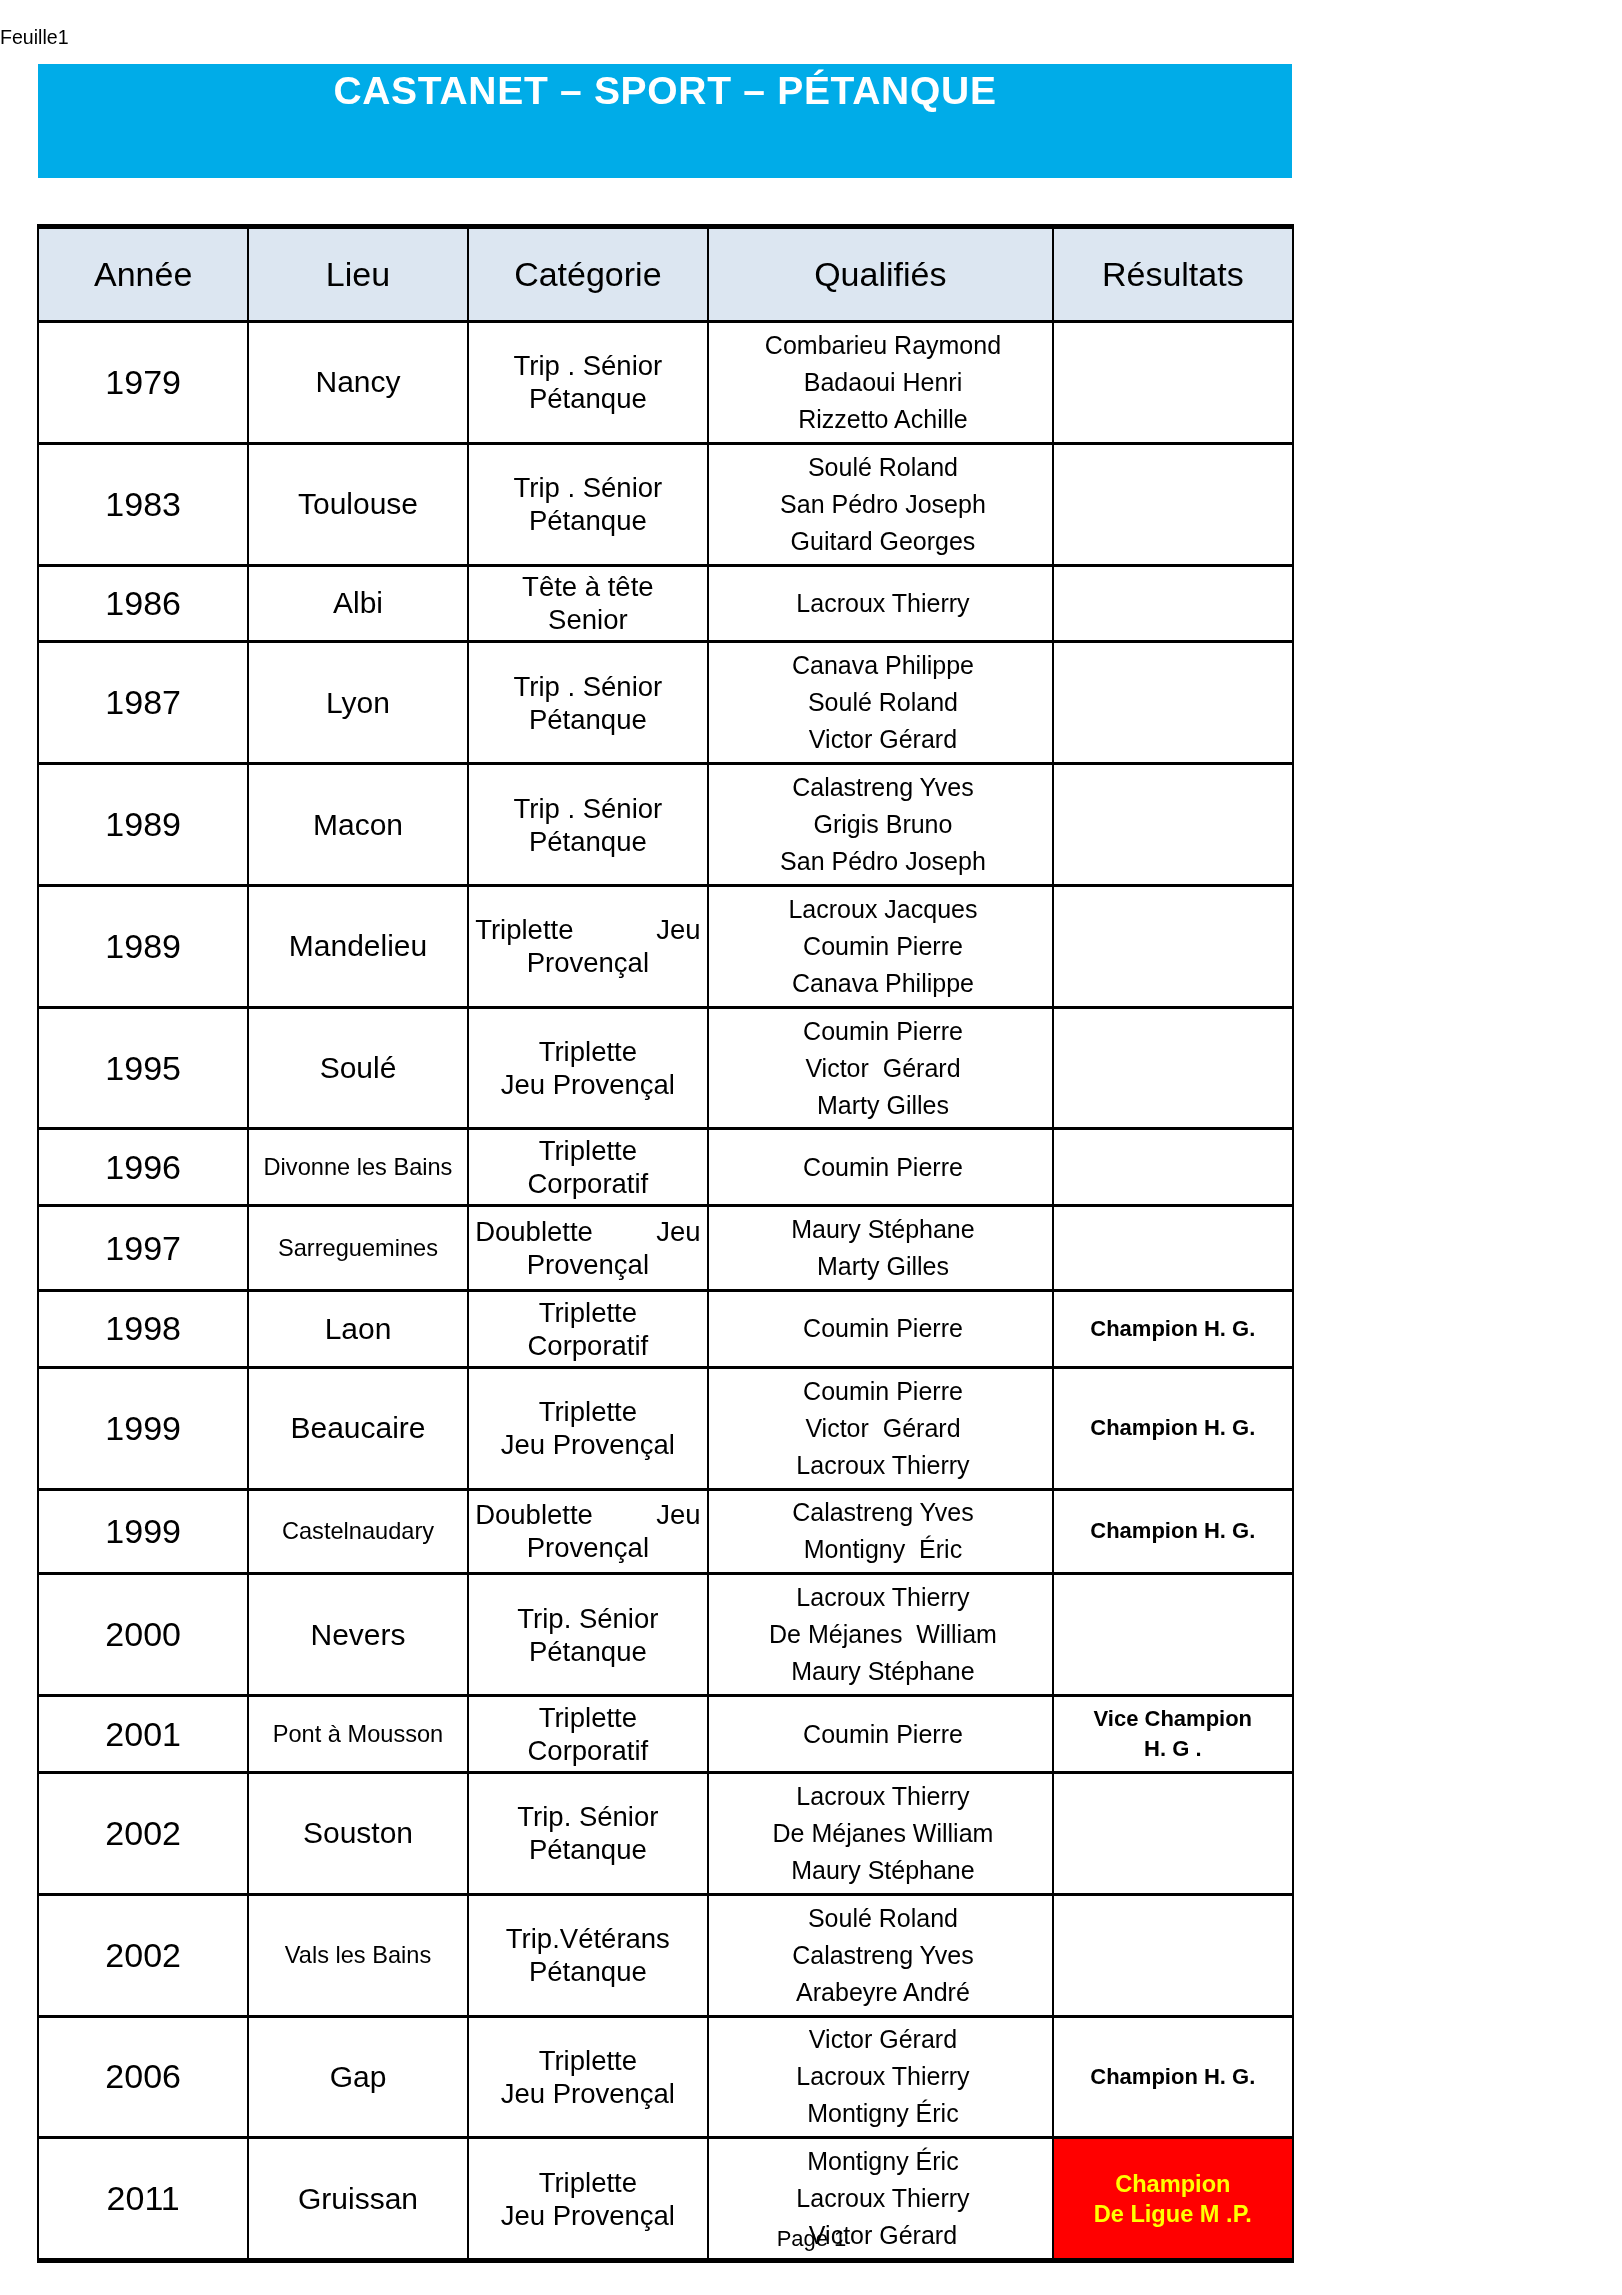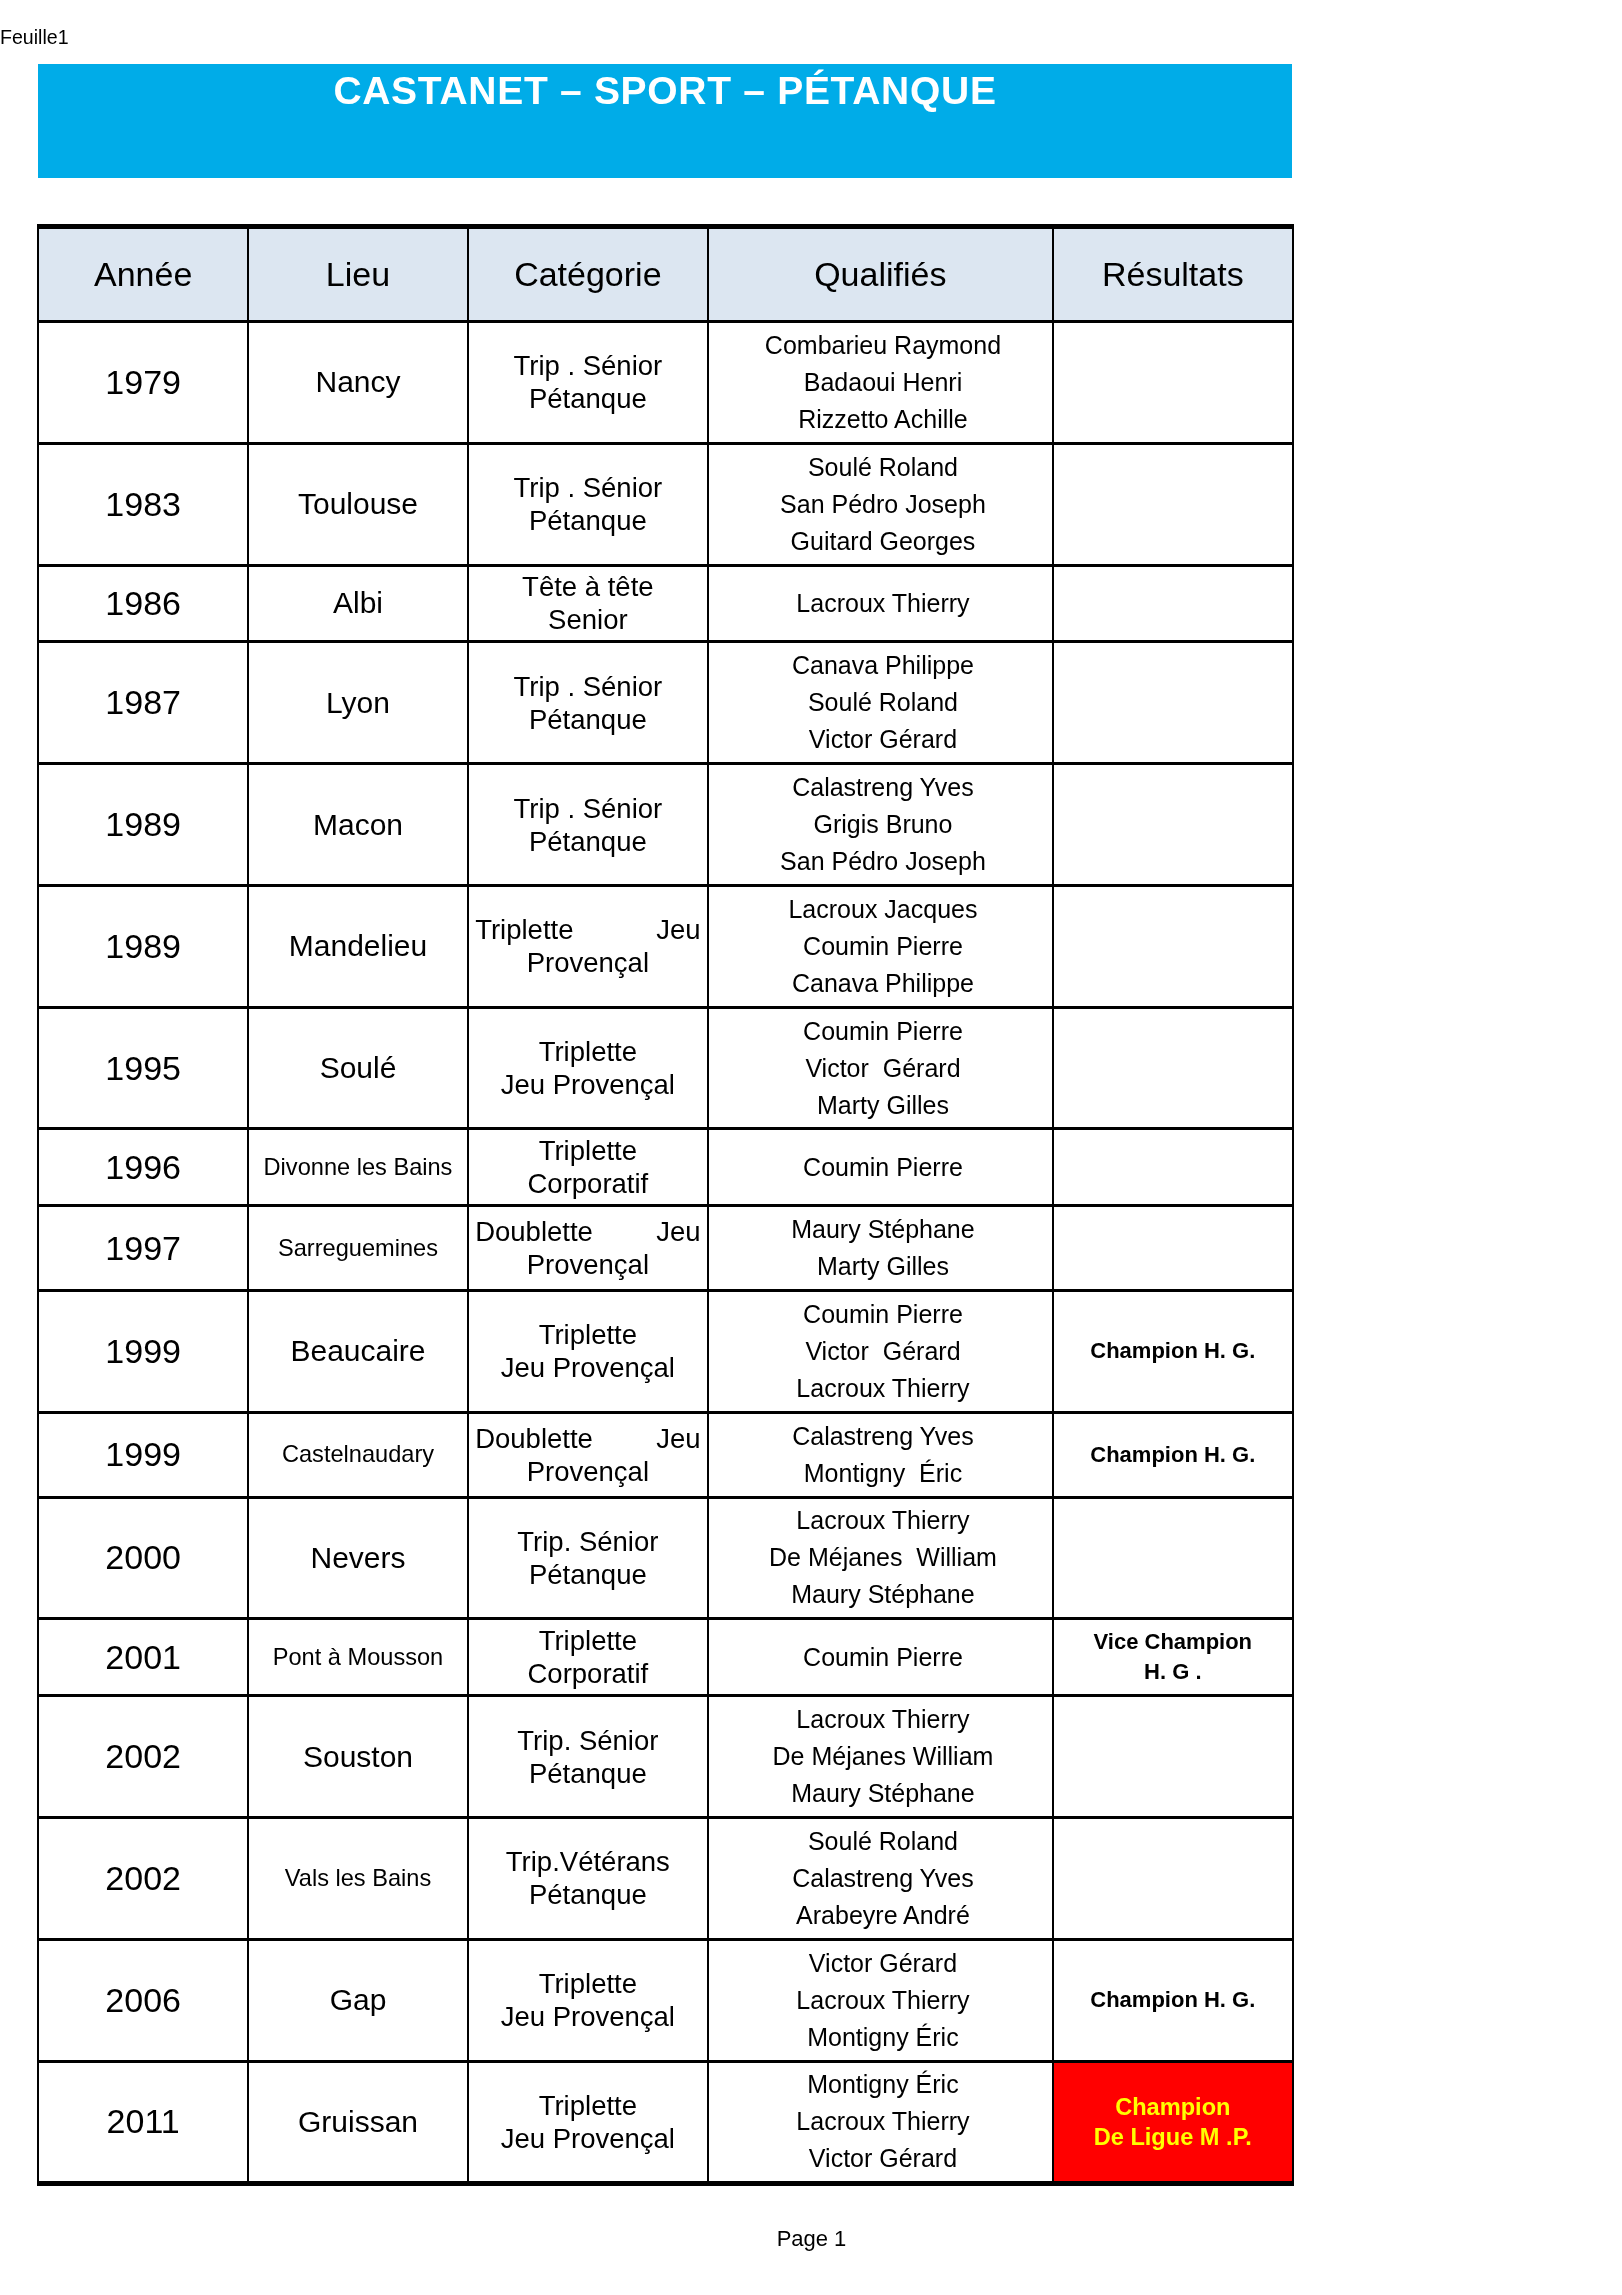--- a/index.html
+++ b/index.html
@@ -196,20 +196,34 @@
             </div>
             <div>Provençal</div>
           </td>
       <td class="c-qual">
             <div class="q-line">Maury Stéphane</div>
             <div class="q-line">Marty Gilles</div>
           </td>
       <td class="c-res"></td>
     </tr>
         <tr>
+      <td class="c-annee">1998</td>
+      <td class="c-lieu">Laon</td>
+      <td class="c-cat">
+            <div>Triplette</div>
+            <div>Corporatif</div>
+          </td>
+      <td class="c-qual">
+            <div class="q-line">Coumin Pierre</div>
+          </td>
+      <td class="c-res">
+            <div>Champion H. G.</div>
+          </td>
+    </tr>
+        <tr>
       <td class="c-annee">1999</td>
       <td class="c-lieu">Beaucaire</td>
       <td class="c-cat">
             <div>Triplette</div>
             <div>Jeu Provençal</div>
           </td>
       <td class="c-qual">
             <div class="q-line">Coumin Pierre</div>
             <div class="q-line">Victor  Gérard</div>
             <div class="q-line">Lacroux Thierry</div>

